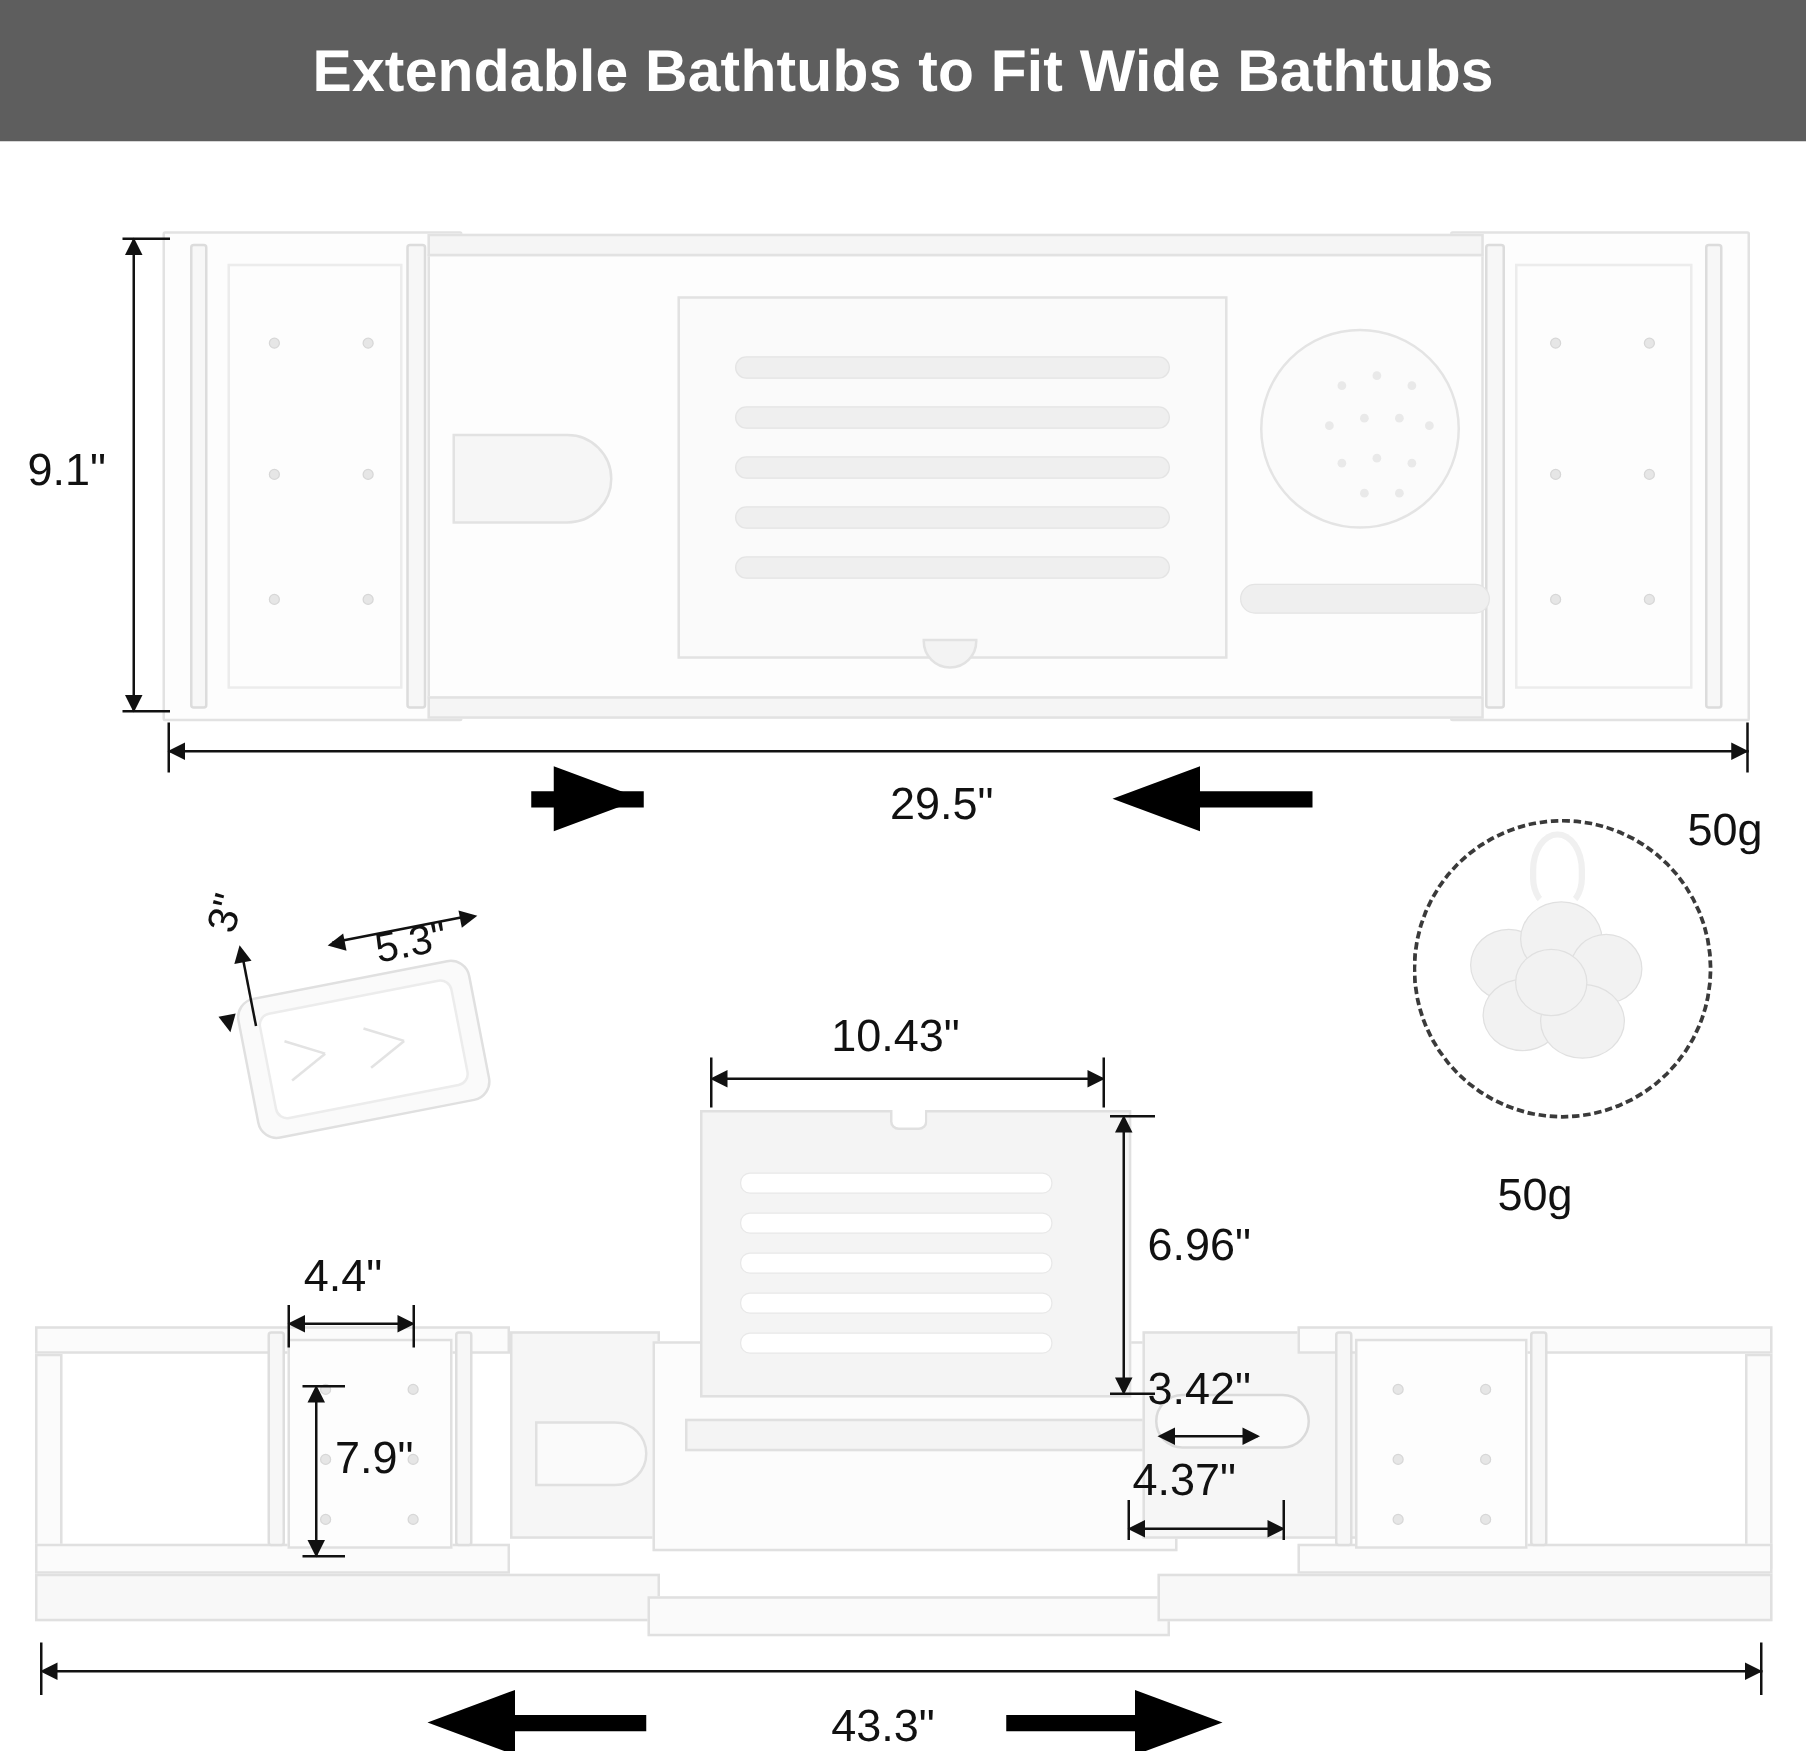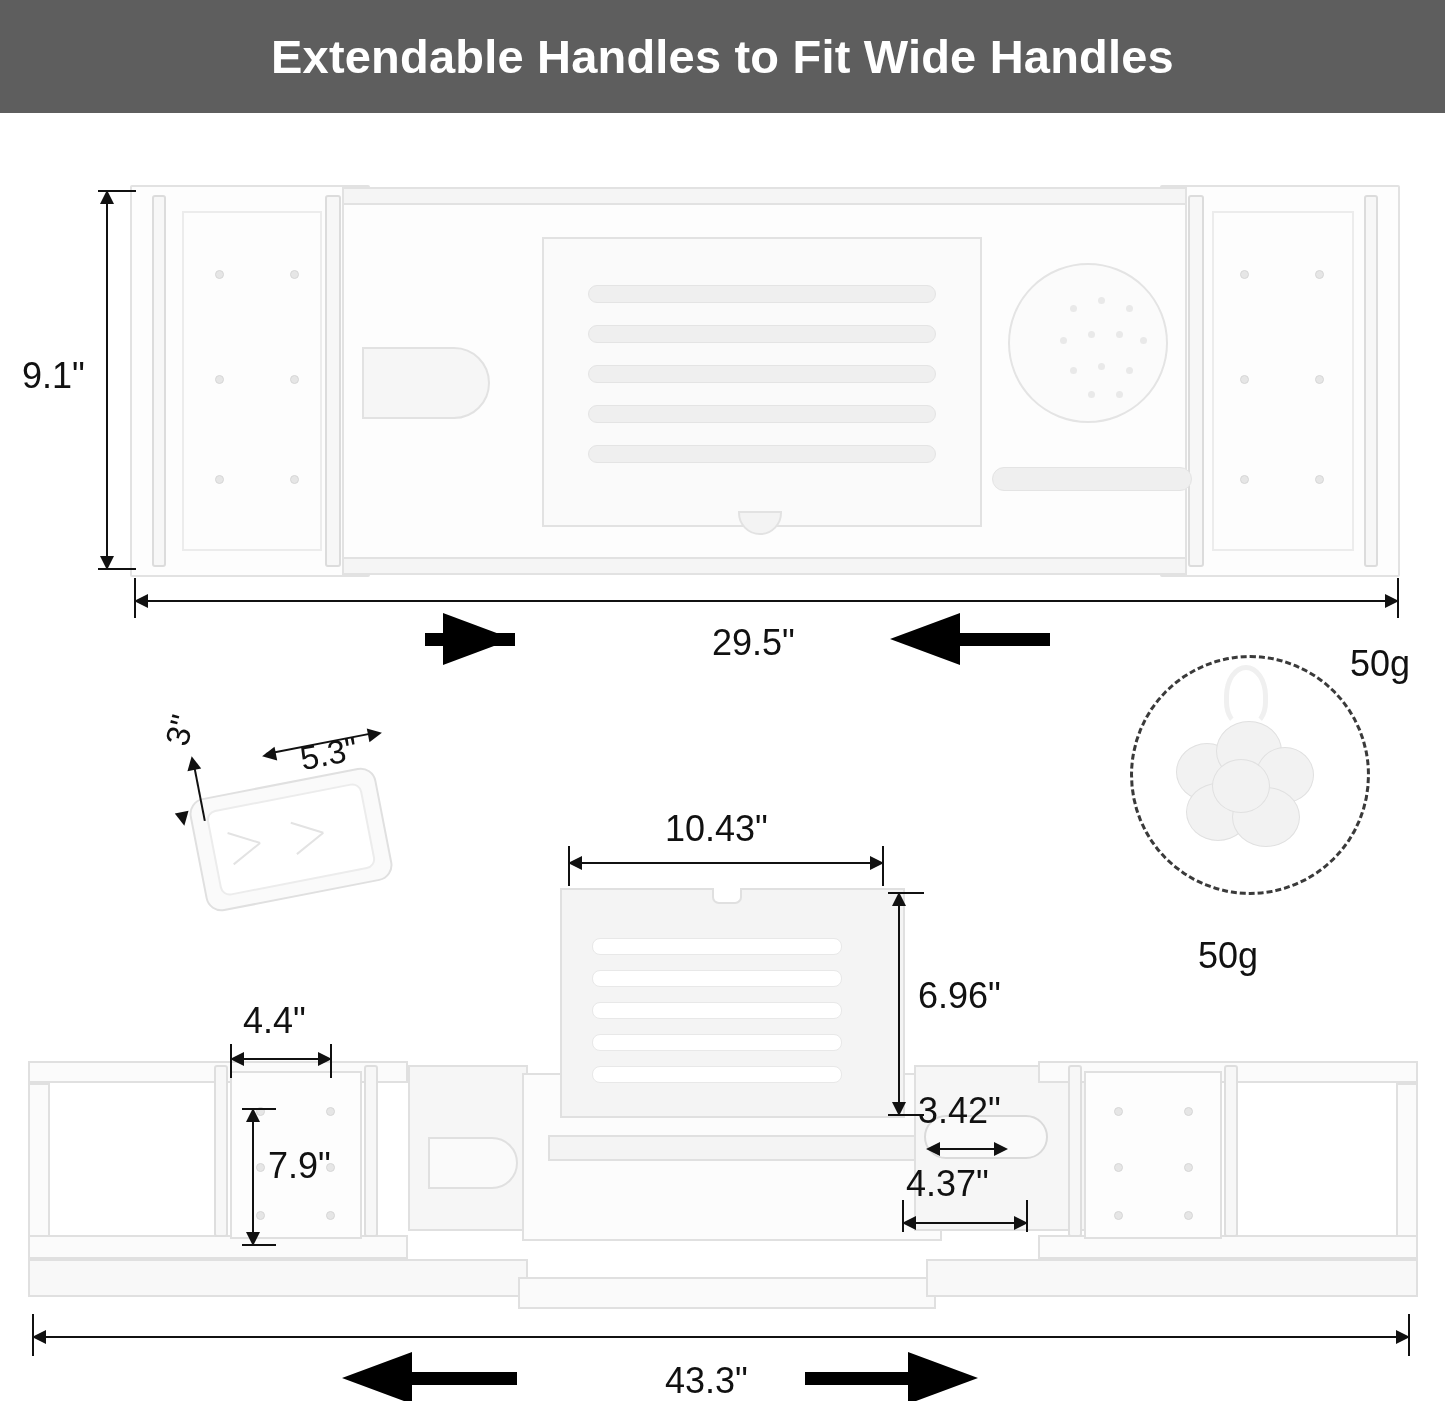--- a/index.html
+++ b/index.html
@@ -259,21 +259,21 @@
     background: #fafafa;
     border: 2px solid #dadada;
     border-radius: 40px;
     box-sizing: border-box;
   }
 </style>
 </head>
 <body>
 
 <div class="banner">
-  <div class="banner-title">Extendable Handles to Fit Wide Handles</div>
+  <div class="banner-title">Extendable Bathtubs to Fit Wide Bathtubs</div>
 </div>
 
 <div id="top-view">
 
   <div class="tray-body" style="left:0; top:0; width:240px; height:392px; border-radius:2px;"></div>
   <div class="frame-rail" style="left:22px; top:10px; width:14px; height:372px;"></div>
   <div class="frame-rail" style="left:195px; top:10px; width:16px; height:372px;"></div>
   <div class="tray-body" style="left:52px; top:26px; width:140px; height:340px; border-color:#ececec;"></div>
   <div class="dot" style="left:85px; top:85px;"></div>
   <div class="dot" style="left:160px; top:85px;"></div>

